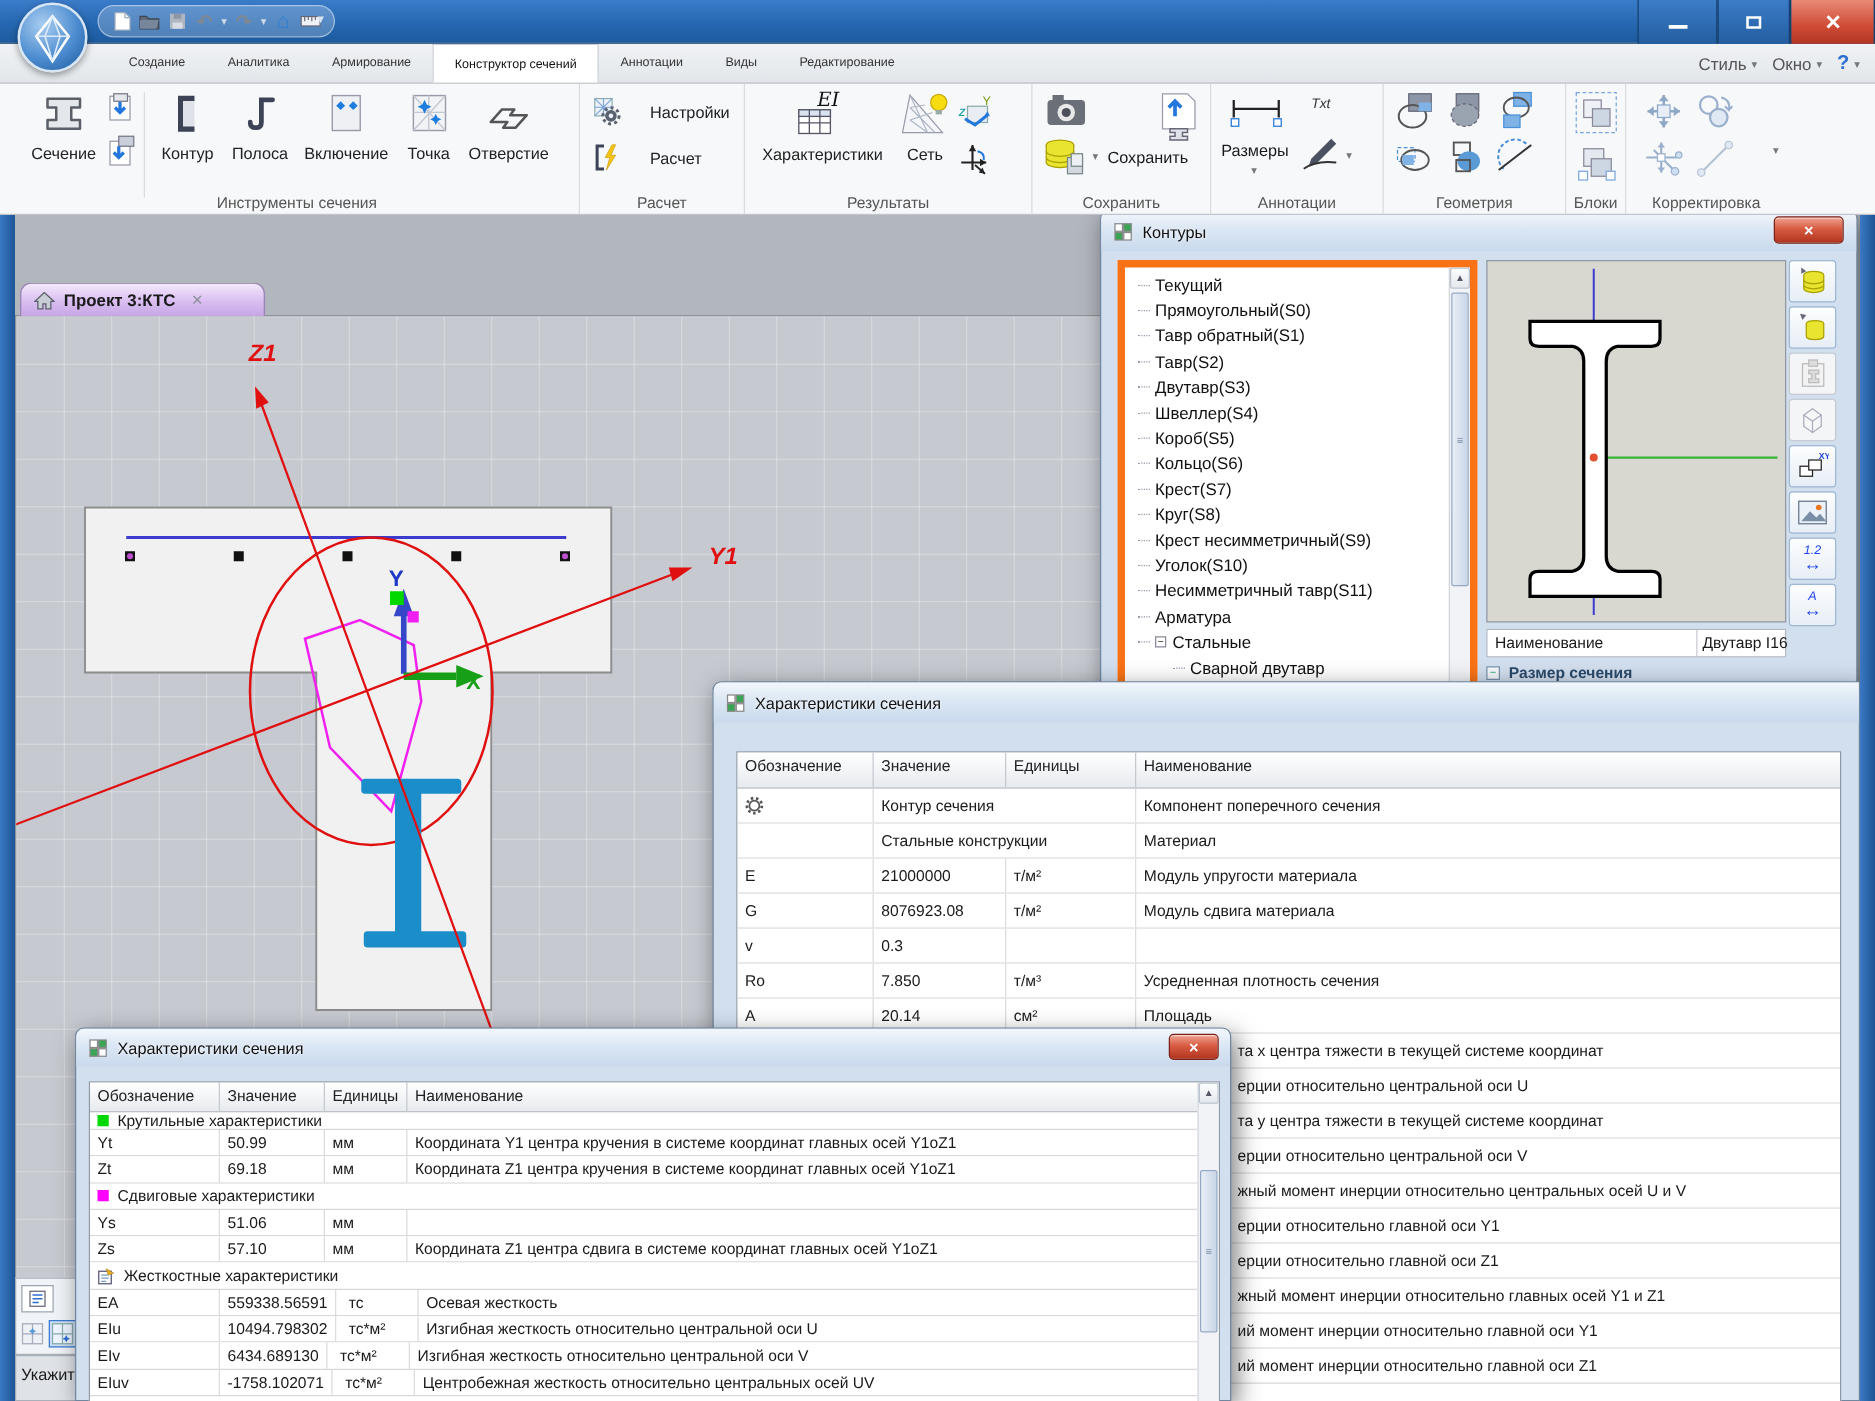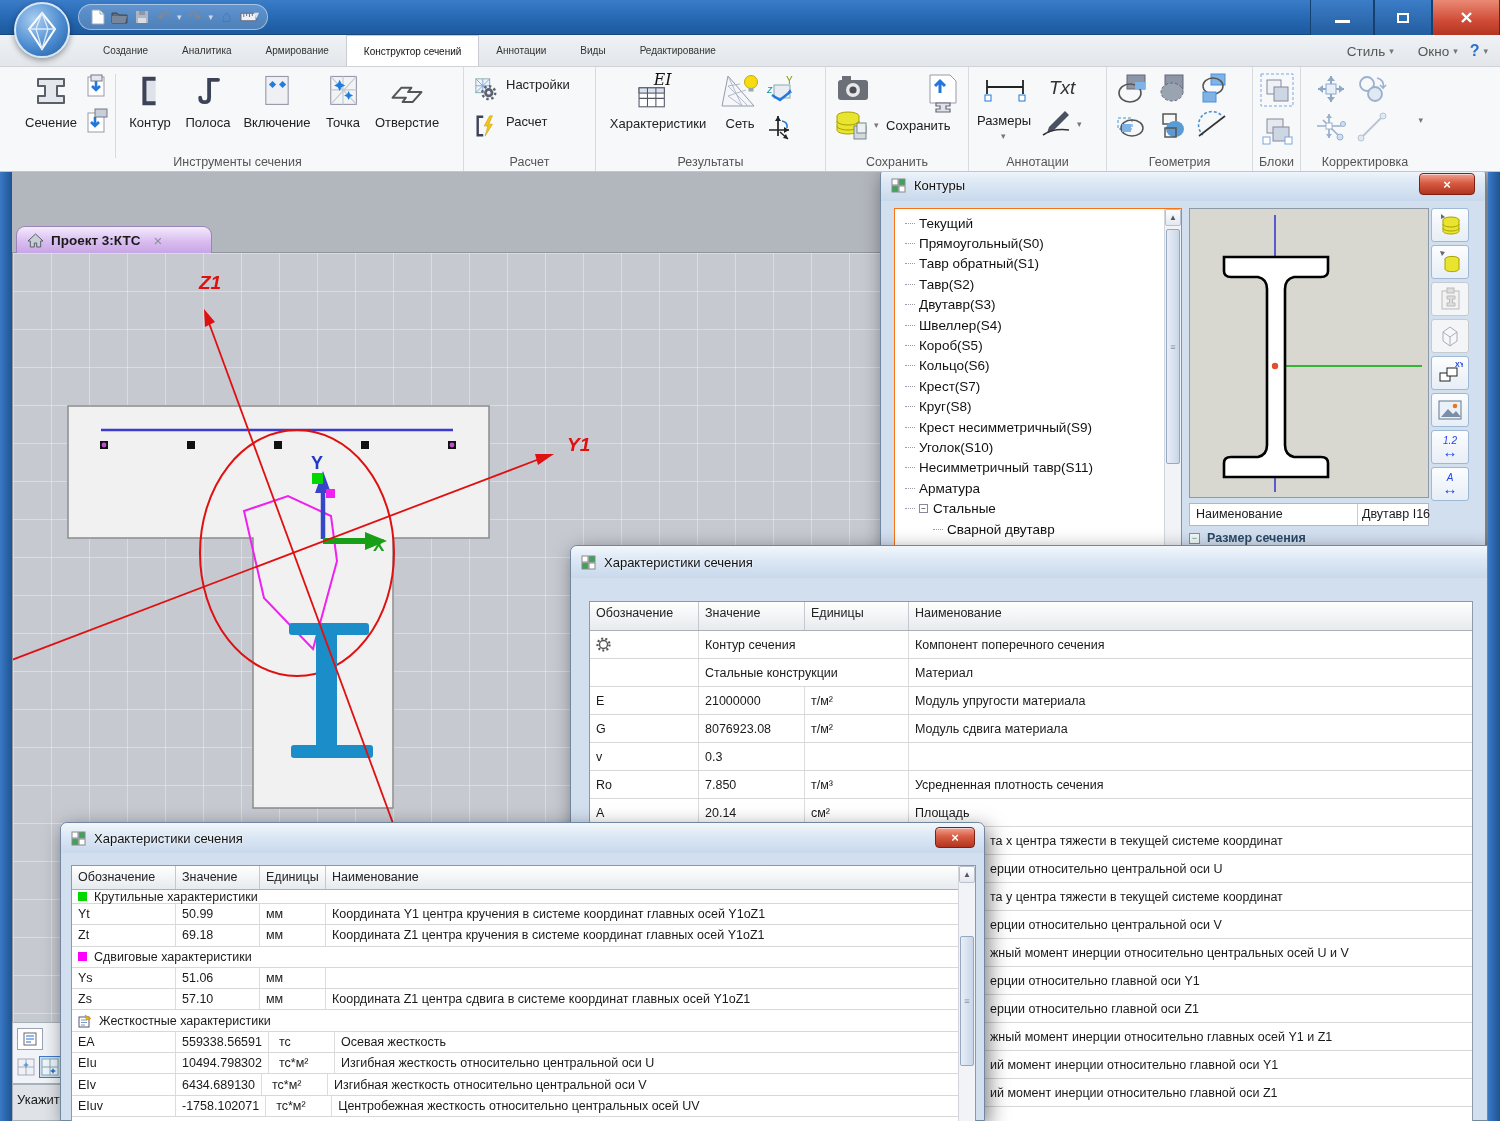--- a/index.html
+++ b/index.html
@@ -19,21 +19,21 @@
 .rtab{padding:0 17px;line-height:31px;font-size:10px;color:#333;white-space:nowrap}
 .rtab.active{background:#fff;border:1px solid #c9cdd3;border-bottom:none;color:#111}
 #tabright{position:absolute;right:12px;top:35px;height:32px;display:flex;align-items:center;gap:4px;color:#555;font-size:13.5px;z-index:41}
 .carat{font-size:9px;color:#777}
 
 #ribbon{position:absolute;left:0;top:67px;width:1500px;height:105px;background:#f7f8fa;border-bottom:1px solid #c2c6cc;z-index:38;display:flex;padding-left:12px}
 .rgroup{position:relative;border-right:1px solid #d8dbe0;height:104px;flex:0 0 auto}
 .gtitle{position:absolute;bottom:2px;left:0;right:0;text-align:center;font-size:12.5px;color:#555;white-space:nowrap}
 .bigitem{display:flex;flex-direction:column;align-items:center;justify-content:flex-start}
 .bilabel{font-size:13px;color:#222;margin-top:5px;white-space:nowrap}
-.smallrow{display:flex;align-items:flex-start;gap:8px;font-size:13px;color:#222}
+.smallrow{display:flex;align-items:center;gap:22px;font-size:13px;color:#222}
 
 #frameL{position:absolute;left:0;top:172px;width:12px;height:949px;background:linear-gradient(90deg,#3b79c4,#1d5494);z-index:20}
 #frameR{position:absolute;left:1488px;top:172px;width:12px;height:949px;background:linear-gradient(90deg,#3b79c4,#1d5494);z-index:20}
 #doctab{position:absolute;left:16px;top:226px;width:196px;height:27px;border-radius:9px 9px 0 0;background:linear-gradient(#f3eafc,#d9bdf0 55%,#c7a6e6);border:1px solid #9b84b8;border-bottom:none;display:flex;align-items:center;gap:7px;padding:0 10px;z-index:2}
 #canvas{position:absolute;left:12px;top:252px;width:874px;height:869px;background:#c6c9d0;border:1px solid #8f939b;background-image:linear-gradient(rgba(255,255,255,.35) 1px,transparent 1px),linear-gradient(90deg,rgba(255,255,255,.35) 1px,transparent 1px);background-size:38px 38px;z-index:1}
 
 .fw{position:absolute;background:#d2dfef;border:1px solid #71879f;border-radius:7px 7px 0 0;box-shadow:4px 6px 20px rgba(0,0,0,.5)}
 .fwtitle{height:32px;display:flex;align-items:center;gap:8px;padding:0 10px;background:linear-gradient(#f2f7fc,#dbe7f4 45%,#c9d9ec);border-radius:6px 6px 0 0;font-size:13px;color:#111;text-shadow:0 0 3px #fff}
 .xbtn{position:absolute;top:4px;display:flex;align-items:center;justify-content:center;background:linear-gradient(#f0a292,#d85c42 45%,#b13420);border:1px solid #7e2013;border-radius:4px;color:#fff;font-weight:bold;font-size:13px;box-shadow:inset 0 1px 0 rgba(255,255,255,.55)}
 .tbl{position:absolute;background:#fff;border:1px solid #8e99a8}
@@ -117,21 +117,21 @@
   <div class="rtab">Аналитика</div>
   <div class="rtab">Армирование</div>
   <div class="rtab active">Конструктор сечений</div>
   <div class="rtab">Аннотации</div>
   <div class="rtab">Виды</div>
   <div class="rtab">Редактирование</div>
 </div>
 <div id="tabright">
   <span>Стиль</span>
     <span class="carat">▾</span>
-  <span style="margin-left:20px">Окно</span>
+  <span style="margin-left:8px">Окно</span>
     <span class="carat">▾</span>
   <span style="margin-left:8px;color:#2a6fd0;font-weight:bold;font-size:16px">?</span>
     <span class="carat">▾</span>
 </div>
 
 <div id="ribbon">
 
   <div class="rgroup" style="width:452px">
     <div style="display:flex;align-items:flex-start;padding:5px 4px 0 8px">
       <div class="bigitem" style="width:62px">
@@ -279,21 +279,21 @@
   </div>
 
   <div class="rgroup" style="width:138px">
     <svg class="abs" style="left:14px;top:10px" width="44" height="26" viewBox="0 0 44 26">
         <path d="M4,10h36M4,3v14M40,3v14" stroke="#222" stroke-width="1.8"></path>
         <rect x="2" y="18" width="6" height="6" fill="#fff" stroke="#2277dd"></rect>
         <rect x="36" y="18" width="6" height="6" fill="#fff" stroke="#2277dd"></rect>
       </svg>
     <span class="abs" style="left:8px;top:46px;font-size:13px">Размеры</span>
     <span class="carat abs" style="left:32px;top:64px">▾</span>
-    <span class="abs" style="left:80px;top:10px;font-size:19px;font-style:italic;color:#333">Txt</span>
+    <span class="abs" style="left:80px;top:10px;font-size:11px;font-style:italic;color:#333">Txt</span>
     <svg class="abs" style="left:70px;top:40px" width="34" height="30" viewBox="0 0 34 30">
         <path d="M26,4l4,4L14,24l-6,2 2,-6z" fill="#4a5160"></path>
         <path d="M4,28q10,-7 26,-5" stroke="#333" stroke-width="1.6" fill="none"></path>
       </svg>
     <span class="carat abs" style="left:108px;top:52px">▾</span>
     <div class="gtitle">Аннотации</div>
   </div>
 
   <div class="rgroup" style="width:146px">
     <div style="display:grid;grid-template-columns:repeat(3,40px);grid-auto-rows:38px;padding:5px 0 0 8px">
@@ -463,21 +463,21 @@
     <svg width="15" height="15" viewBox="0 0 15 15">
         <rect x="1" y="1" width="6" height="6" fill="#fff" stroke="#888"></rect>
         <rect x="8" y="1" width="6" height="6" fill="#3aa655" stroke="#888"></rect>
         <rect x="1" y="8" width="6" height="6" fill="#3aa655" stroke="#888"></rect>
         <rect x="8" y="8" width="6" height="6" fill="#fff" stroke="#888"></rect>
       </svg>
     <span>Контуры</span>
   </div>
   <div class="xbtn" style="right:10px;width:56px;height:22px">×</div>
 
-  <div class="abs" style="left:13px;top:39px;width:288px;height:350px;background:#fff;border:1px solid #f97316;overflow:hidden">
+  <div class="abs" style="left:13px;top:39px;width:288px;height:350px;background:#fff;border:6px solid #f97316;overflow:hidden">
     <div style="padding:4px 0 0 2px">
       <div class="titem">
           <span>Текущий</span>
         </div>
       <div class="titem">
           <span>Прямоугольный(S0)</span>
         </div>
       <div class="titem">
           <span>Тавр обратный(S1)</span>
         </div>

